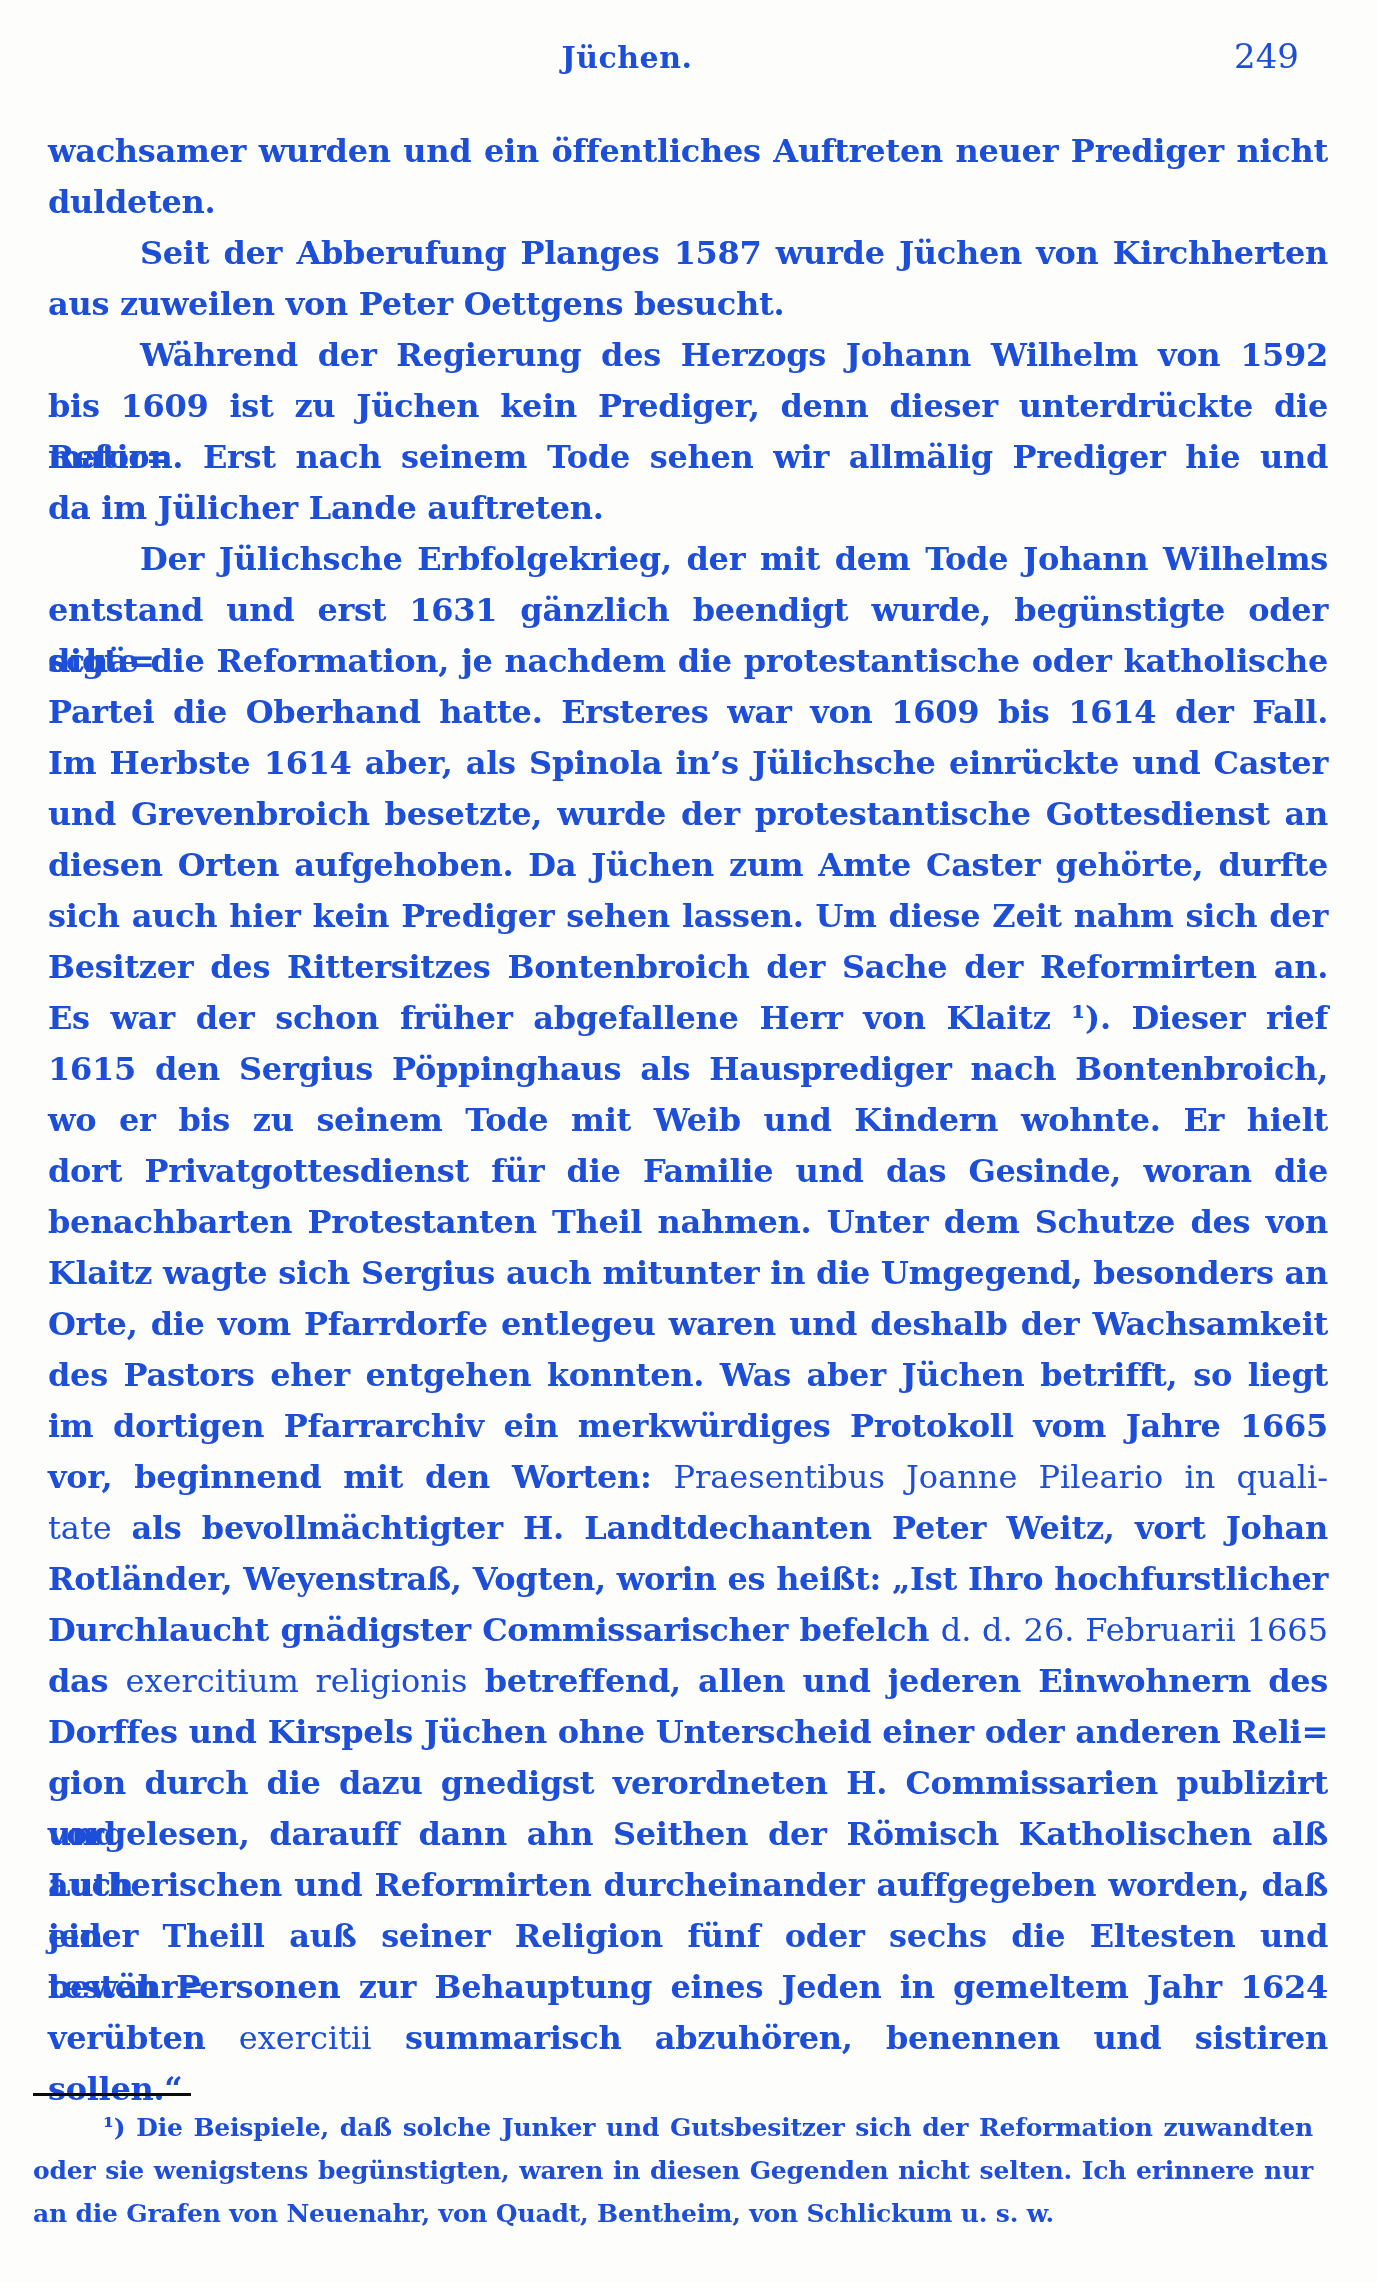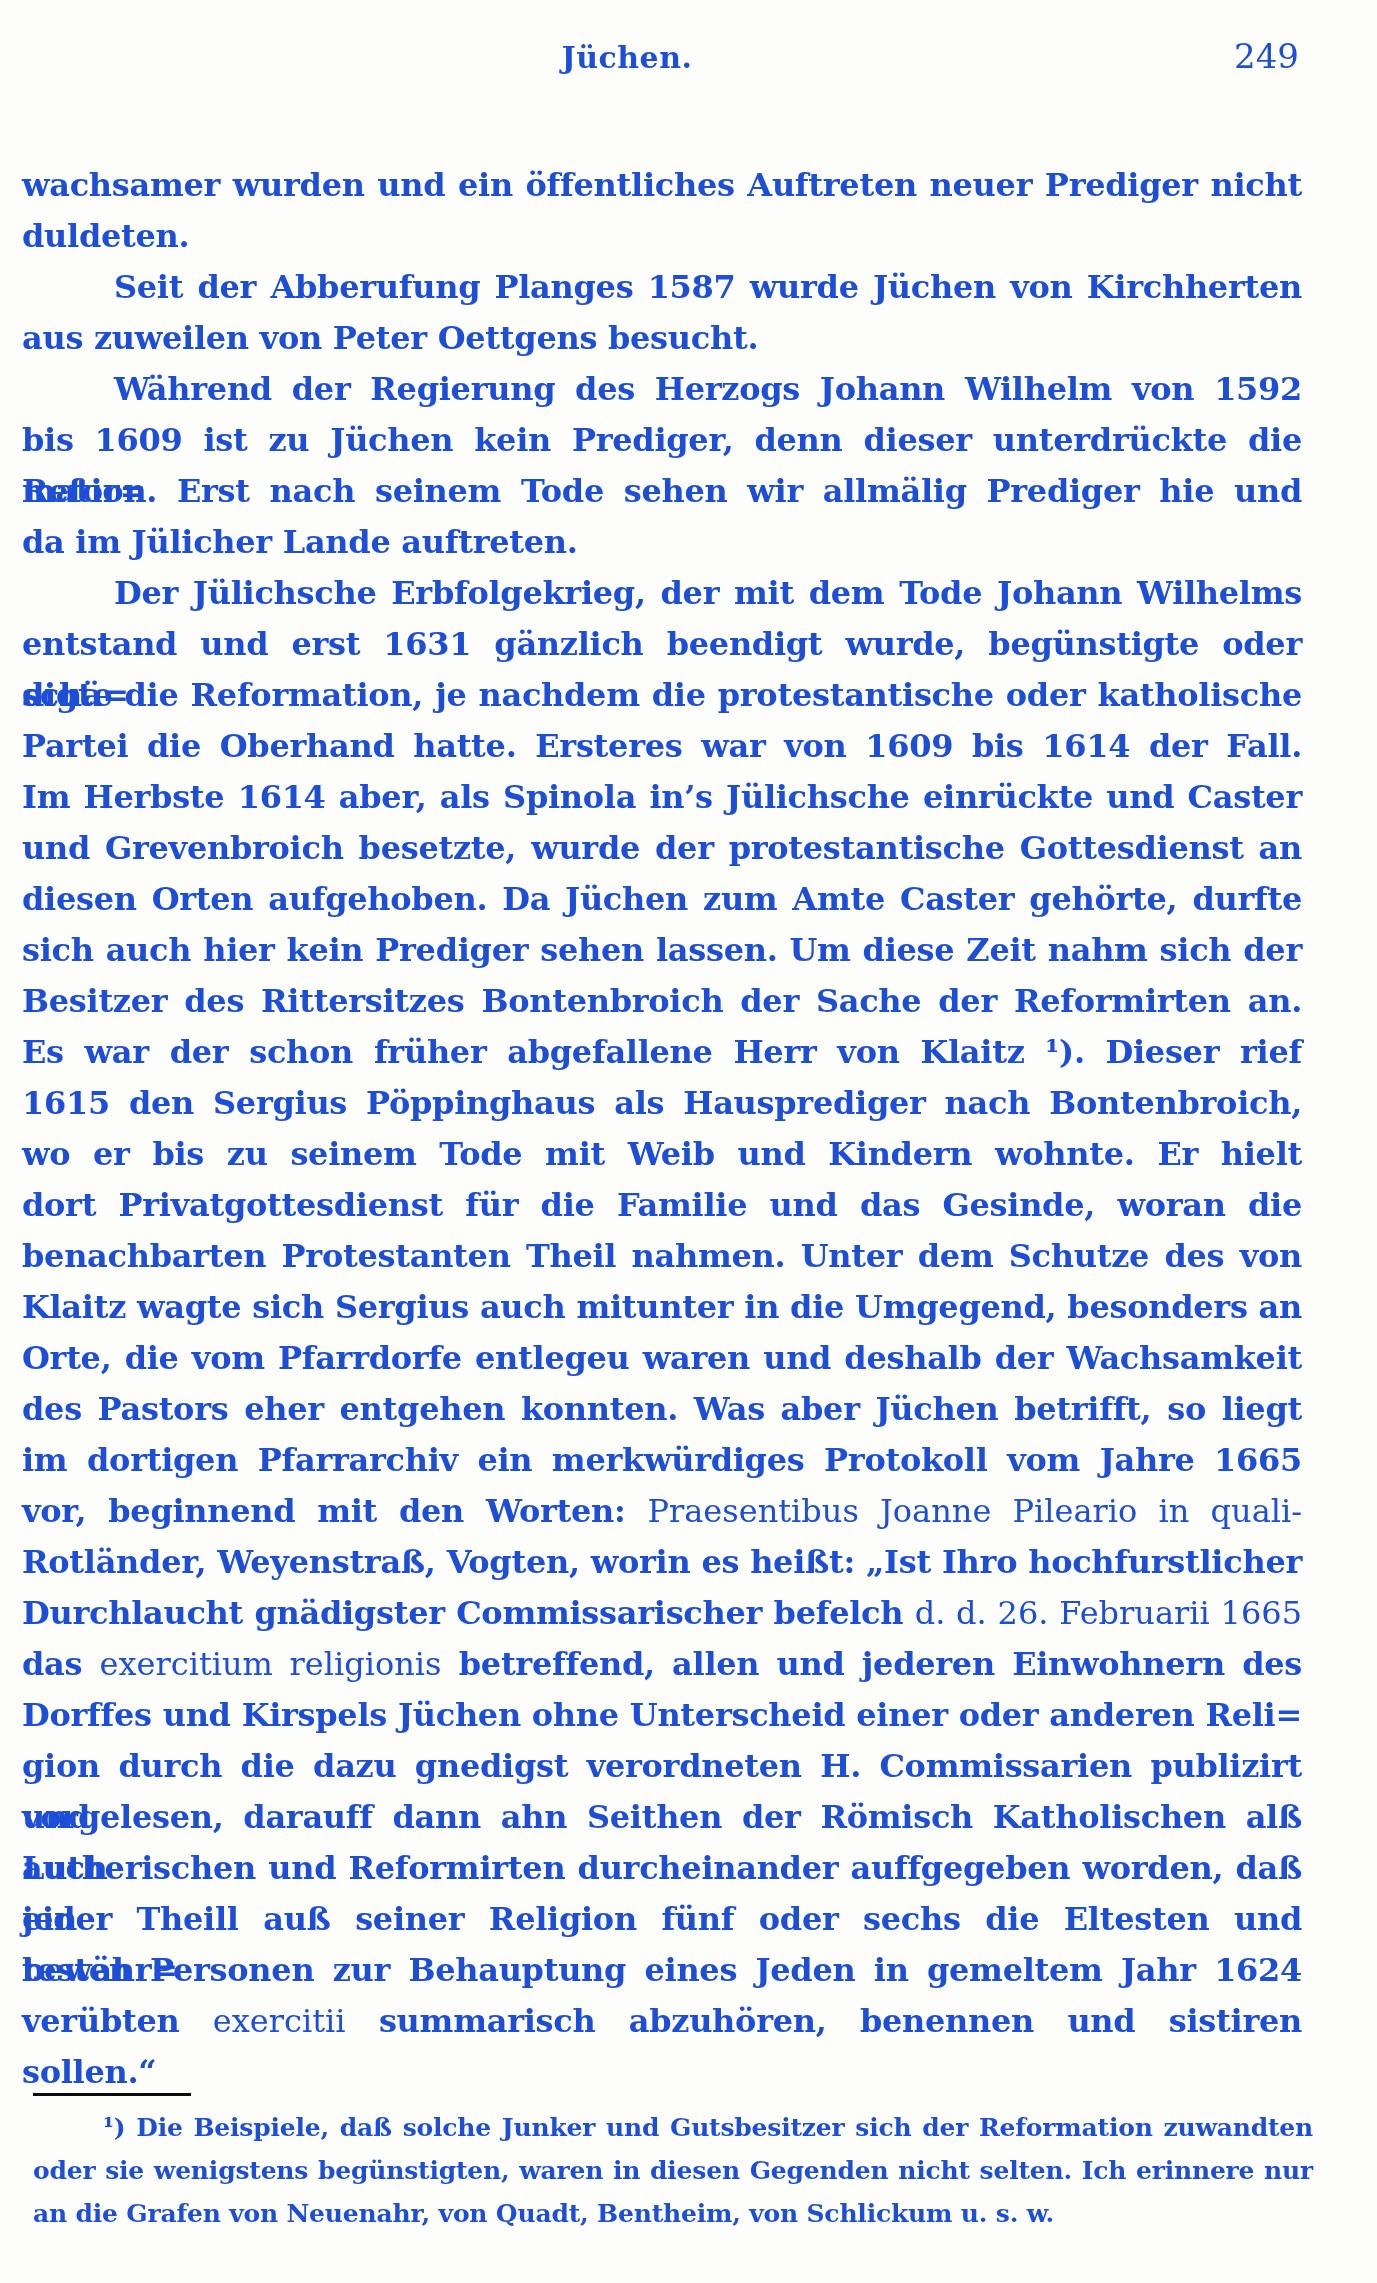--- a/index.html
+++ b/index.html
@@ -21,21 +21,21 @@
     position:absolute;left:50%;transform:translateX(-50%);margin-left:-46px;
     font-weight:bold;font-size:30px;line-height:36px;
     letter-spacing:0.5px;
   }
   .page-number{
     position:absolute;right:14px;top:-2px;
     font-weight:normal;font-size:34px;line-height:36px;
   }
   
   .body-text{
-    position:absolute;top:126px;left:22px;width:1280px;margin-top:34px;
+    position:absolute;top:126px;left:48px;width:1280px;
   }
   .line{
     height:51px;line-height:51px;
     font-size:32px;font-weight:bold;
     letter-spacing:-0.3px;
     text-align:justify;text-align-last:justify;
     white-space:normal;overflow:visible;
   }
   .line.indent{padding-left:92px;}
   .line.left{text-align:right;text-align-last:left;}
@@ -84,20 +84,21 @@
       <div class="line"><span class="fraktur">Es war der schon früher abgefallene Herr von Klaitz ¹).  Dieser rief</span></div>
       <div class="line"><span class="fraktur">1615 den Sergius Pöppinghaus als Hausprediger nach Bontenbroich,</span></div>
       <div class="line"><span class="fraktur">wo er bis zu seinem Tode mit Weib und Kindern wohnte.  Er hielt</span></div>
       <div class="line"><span class="fraktur">dort Privatgottesdienst für die Familie und das Gesinde, woran die</span></div>
       <div class="line"><span class="fraktur">benachbarten Protestanten Theil nahmen.  Unter dem Schutze des von</span></div>
       <div class="line"><span class="fraktur">Klaitz wagte sich Sergius auch mitunter in die Umgegend, besonders an</span></div>
       <div class="line"><span class="fraktur">Orte, die vom Pfarrdorfe entlegeu waren und deshalb der Wachsamkeit</span></div>
       <div class="line"><span class="fraktur">des Pastors eher entgehen konnten.  Was aber Jüchen betrifft, so liegt</span></div>
       <div class="line"><span class="fraktur">im dortigen Pfarrarchiv ein merkwürdiges Protokoll vom Jahre 1665</span></div>
       <div class="line"><span class="fraktur">vor, beginnend mit den Worten: </span><span class="antiqua">Praesentibus Joanne Pileario in quali-</span></div>
+      <div class="line"><span class="antiqua">tate </span><span class="fraktur">als bevollmächtigter H. Landtdechanten Peter Weitz, vort Johan</span></div>
       <div class="line"><span class="fraktur">Rotländer, Weyenstraß, Vogten, worin es heißt: „Ist Ihro hochfurstlicher</span></div>
       <div class="line"><span class="fraktur">Durchlaucht gnädigster Commissarischer befelch </span><span class="antiqua">d. d. 26. Februarii 1665</span></div>
       <div class="line"><span class="fraktur">das </span><span class="antiqua">exercitium religionis</span><span class="fraktur"> betreffend, allen und jederen Einwohnern des</span></div>
       <div class="line"><span class="fraktur">Dorffes und Kirspels Jüchen ohne Unterscheid einer oder anderen Reli=</span></div>
       <div class="line"><span class="fraktur">gion durch die dazu gnedigst verordneten H. Commissarien publizirt und</span></div>
       <div class="line"><span class="fraktur">vorgelesen, darauff dann ahn Seithen der Römisch Katholischen alß auch</span></div>
       <div class="line"><span class="fraktur">Lutherischen und Reformirten durcheinander auffgegeben worden, daß ein</span></div>
       <div class="line"><span class="fraktur">jeder Theill auß seiner Religion fünf oder sechs die Eltesten und bewähr=</span></div>
       <div class="line"><span class="fraktur">testen Personen zur Behauptung eines Jeden in gemeltem Jahr 1624</span></div>
       <div class="line"><span class="fraktur">verübten </span><span class="antiqua">exercitii</span><span class="fraktur"> summarisch abzuhören, benennen und sistiren sollen.“</span></div>

